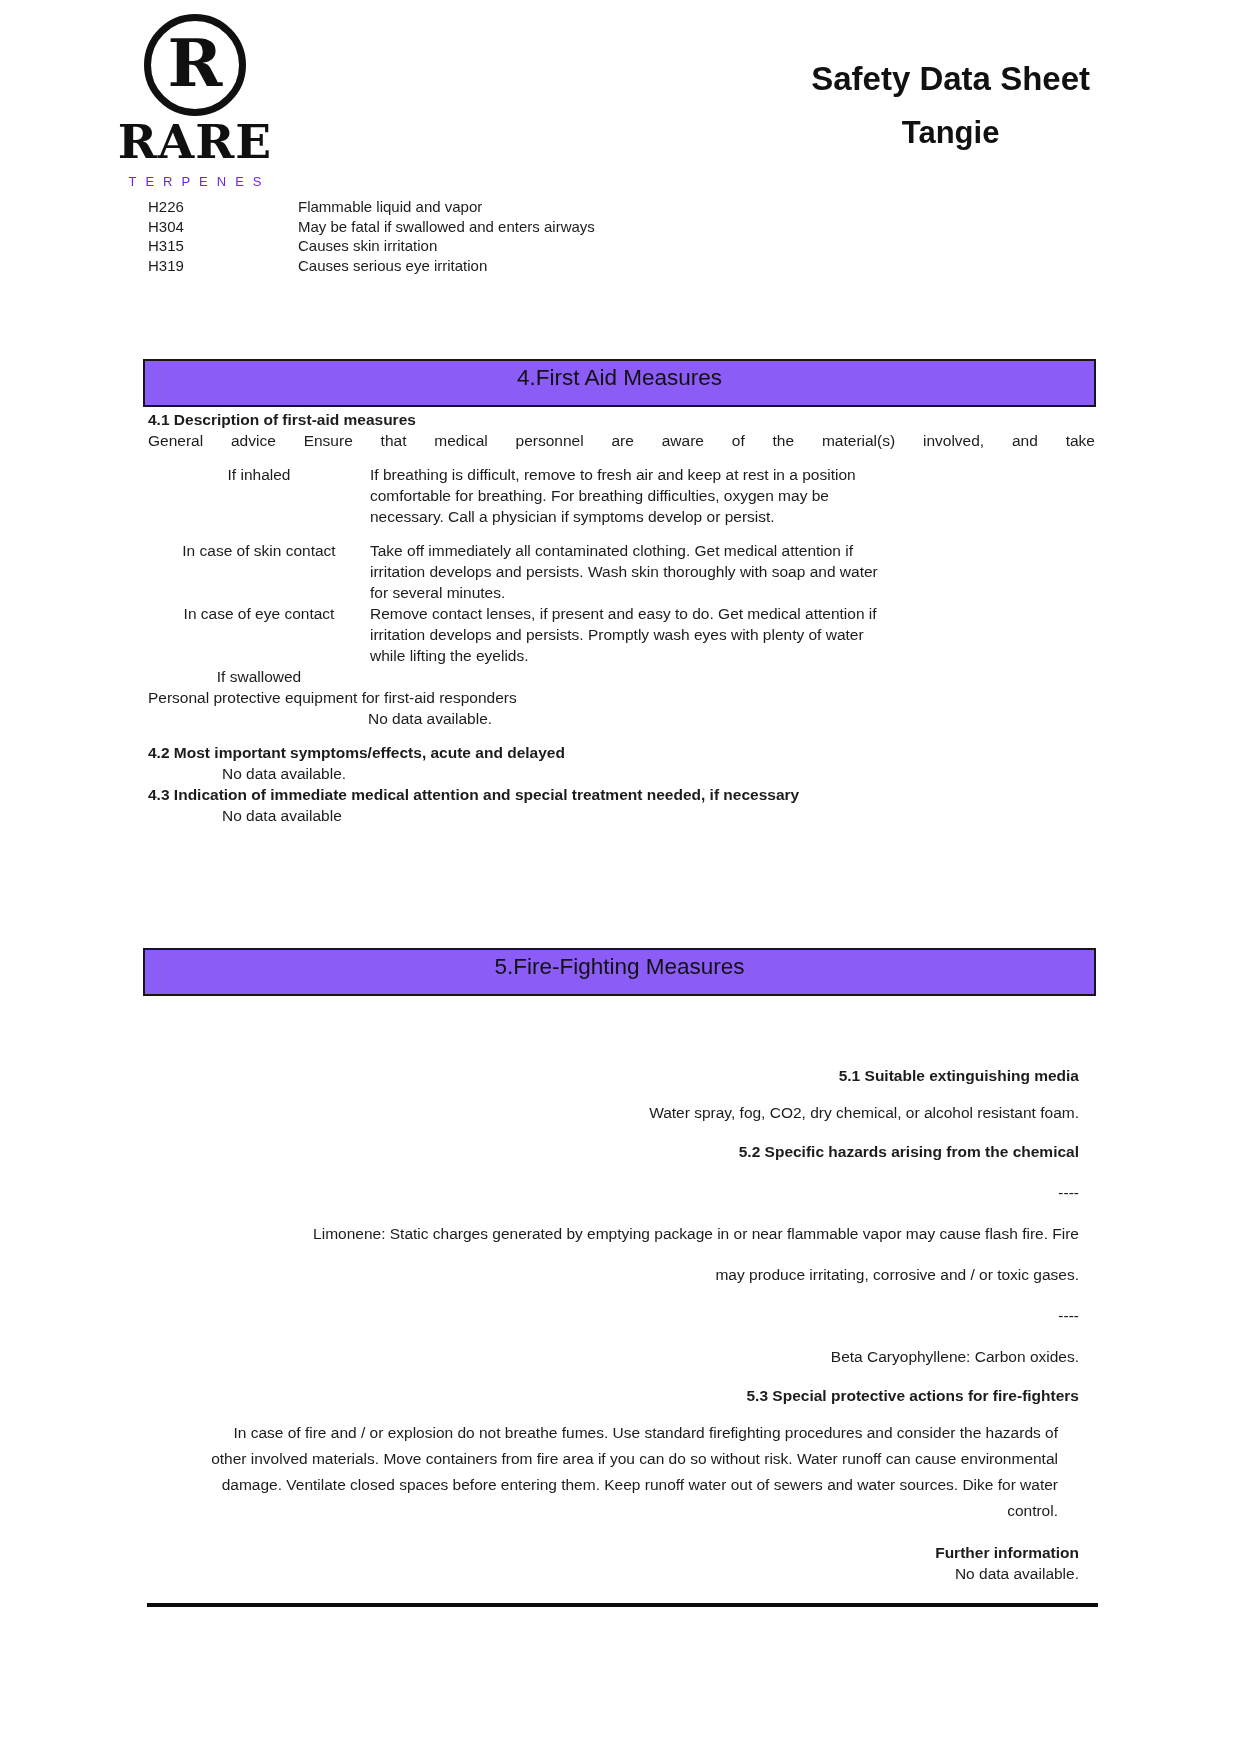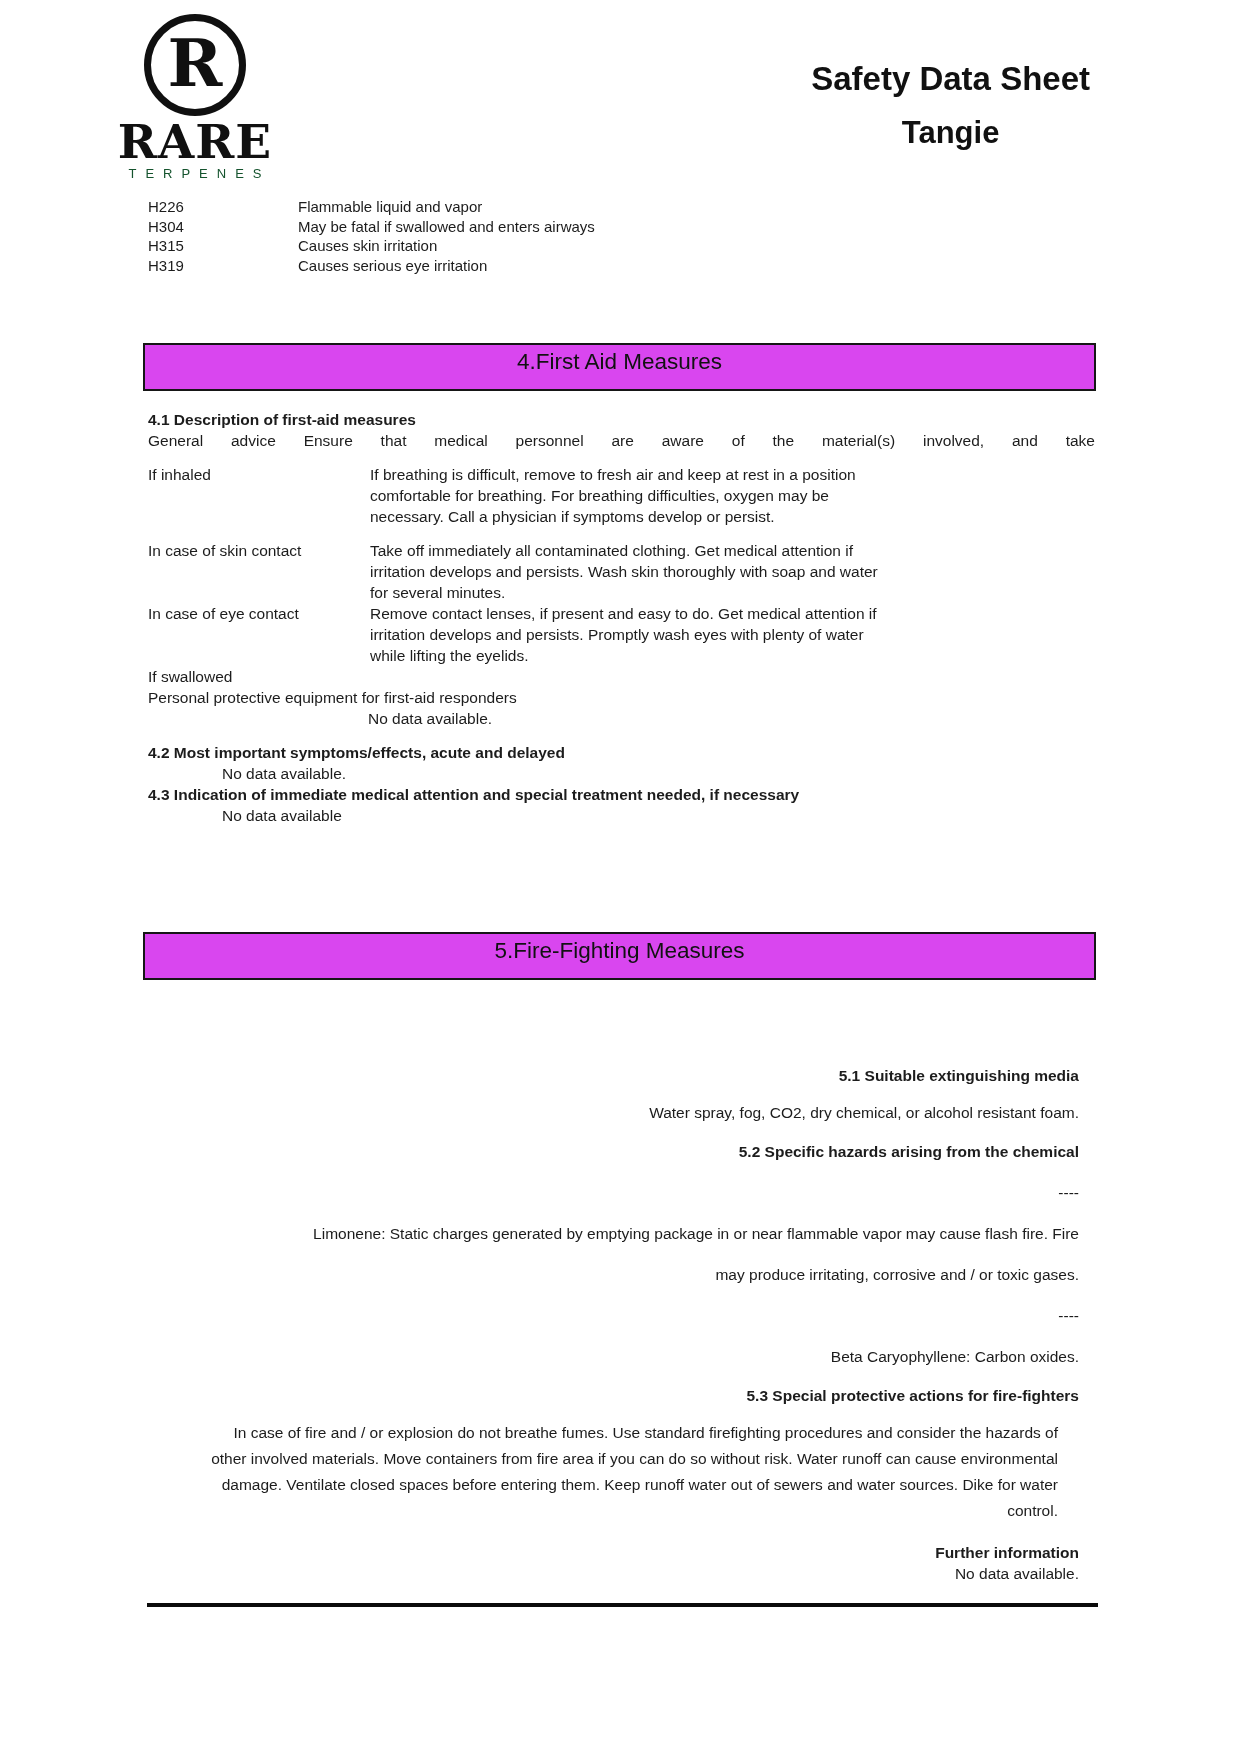--- a/index.html
+++ b/index.html
@@ -9,47 +9,47 @@
     font-family:"Liberation Sans", sans-serif; color:#1c1c1c;
     -webkit-font-smoothing:antialiased;
   }
   .page { position:absolute; left:0; top:0; width:1240px; height:1755px; background:#ffffff; overflow:hidden; }
 
   
   .logo { position:absolute; left:100px; top:14px; width:190px; display:flex; flex-direction:column; align-items:center; }
   .logo-circle { width:102px; height:102px; border:7px solid #101010; border-radius:50%; display:flex; align-items:center; justify-content:center; }
   .logo-r { font-family:"DejaVu Serif","Liberation Serif",serif; font-weight:bold; font-size:66px; line-height:1; color:#101010; transform:translateY(-2px); }
   .logo-name { font-family:"DejaVu Serif","Liberation Serif",serif; font-weight:bold; font-size:47px; line-height:1; letter-spacing:1px; color:#101010; margin-top:2px; }
-  .logo-tagline { font-size:13px; letter-spacing:9px; margin-right:-9px; margin-top:1px; color:#14532d; }
+  .logo-tagline { font-size:13px; letter-spacing:9px; margin-right:-9px; margin-top:9px; color:#6d28d9; }
 
   
   .titles { position:absolute; top:60px; right:150px; text-align:center; }
   .doc-title { font-size:33px; font-weight:bold; color:#111; }
   .product-name { font-size:31px; font-weight:bold; color:#111; margin-top:17px; }
 
   
   .hazards { position:absolute; left:148px; top:197px; font-size:15px; line-height:19.5px; }
   .hazard-row { display:flex; }
   .hazard-code { width:150px; flex:none; }
 
   
-  .sec-header { position:absolute; left:143px; width:953px; height:48px; background:#d946ef; border:2px solid #161616; }
+  .sec-header { position:absolute; left:143px; width:953px; height:48px; background:#8b5cf6; border:2px solid #161616;margin-top:16px; }
   .sec-header-title { text-align:center; font-size:22.5px; padding-top:4px; color:#111; }
   .sec4 { top:343px; }
   .sec5 { top:932px; }
 
   
   .content { font-size:15.5px; line-height:21px; }
   .s4-content { position:absolute; left:148px; top:409px; width:947px; }
   .s5-content { position:absolute; left:132px; top:1057px; width:947px;text-align:right; }
   .bold-head { font-weight:bold; }
   .justify-line { text-align:justify; text-align-last:justify; }
   .cont-block { margin-left:220px; width:474px; text-align:justify; }
   .fa-item { display:flex; }
-  .fa-label { width:222px; flex:none; }
+  .fa-label { width:222px; flex:none;text-align:center; }
   .fa-text { width:520px; }
   .gap-sm { margin-top:13px; }
   .nd-indent { margin-left:220px; }
   .ind { margin-left:74px; }
   .mt8  { margin-top:8px; }
   .mt16 { margin-top:16px; }
   .mt18 { margin-top:18px; }
   .mt20 { margin-top:20px; }
   .s53-para { width:852px; line-height:26px; margin-top:14px; }
   .further-head { margin-top:18px; font-weight:bold; }

